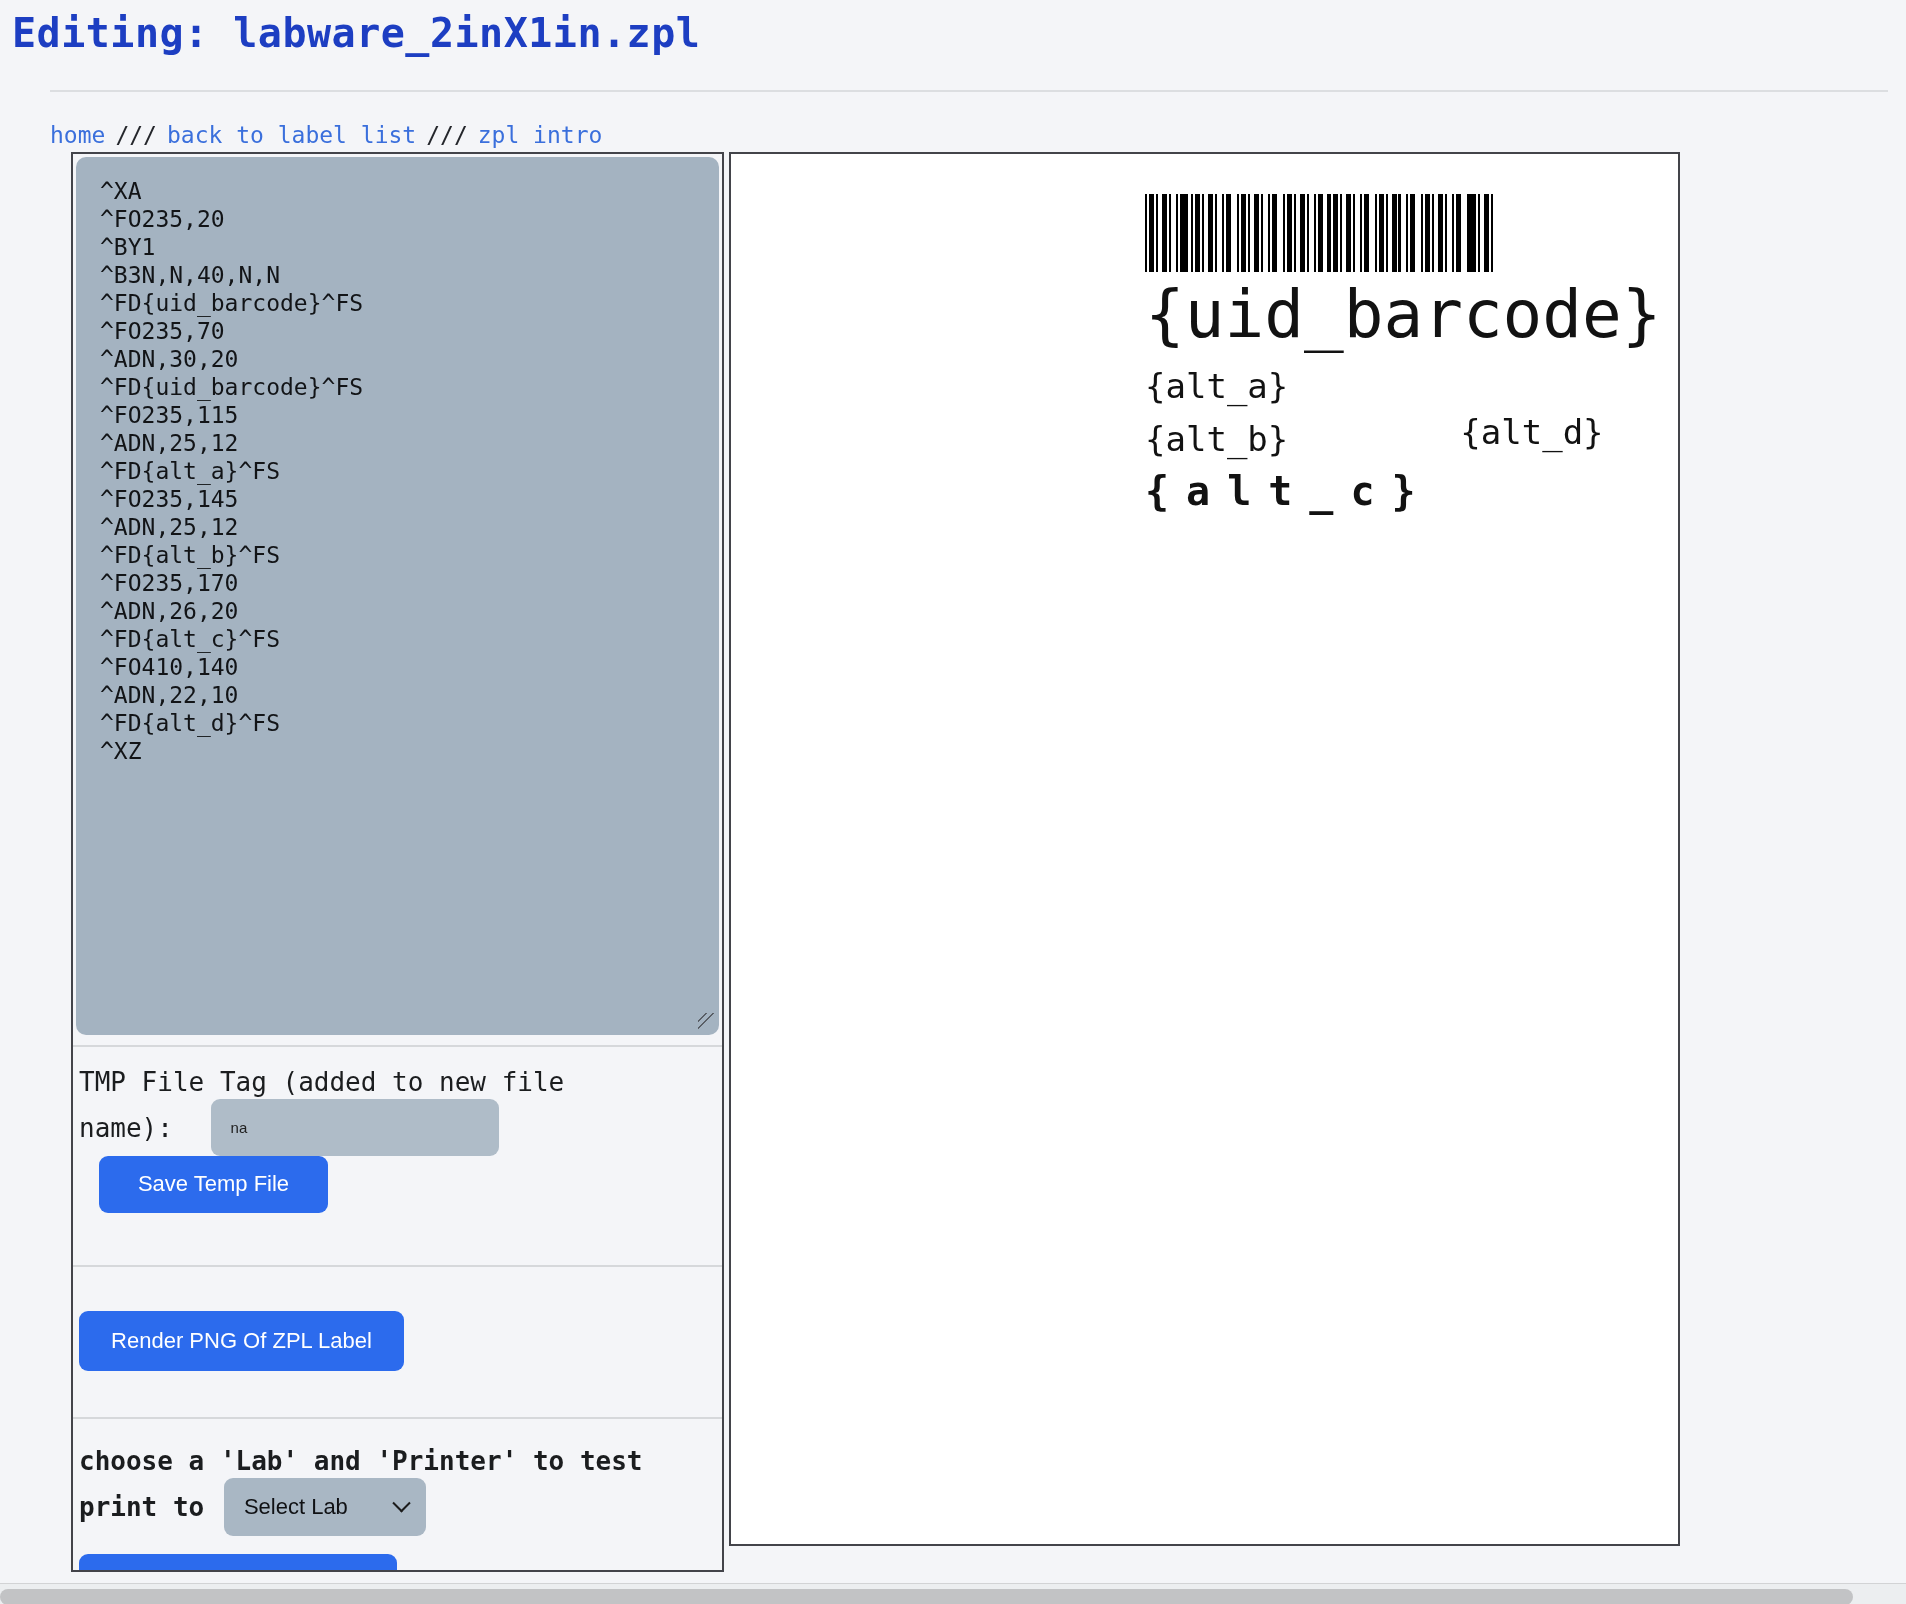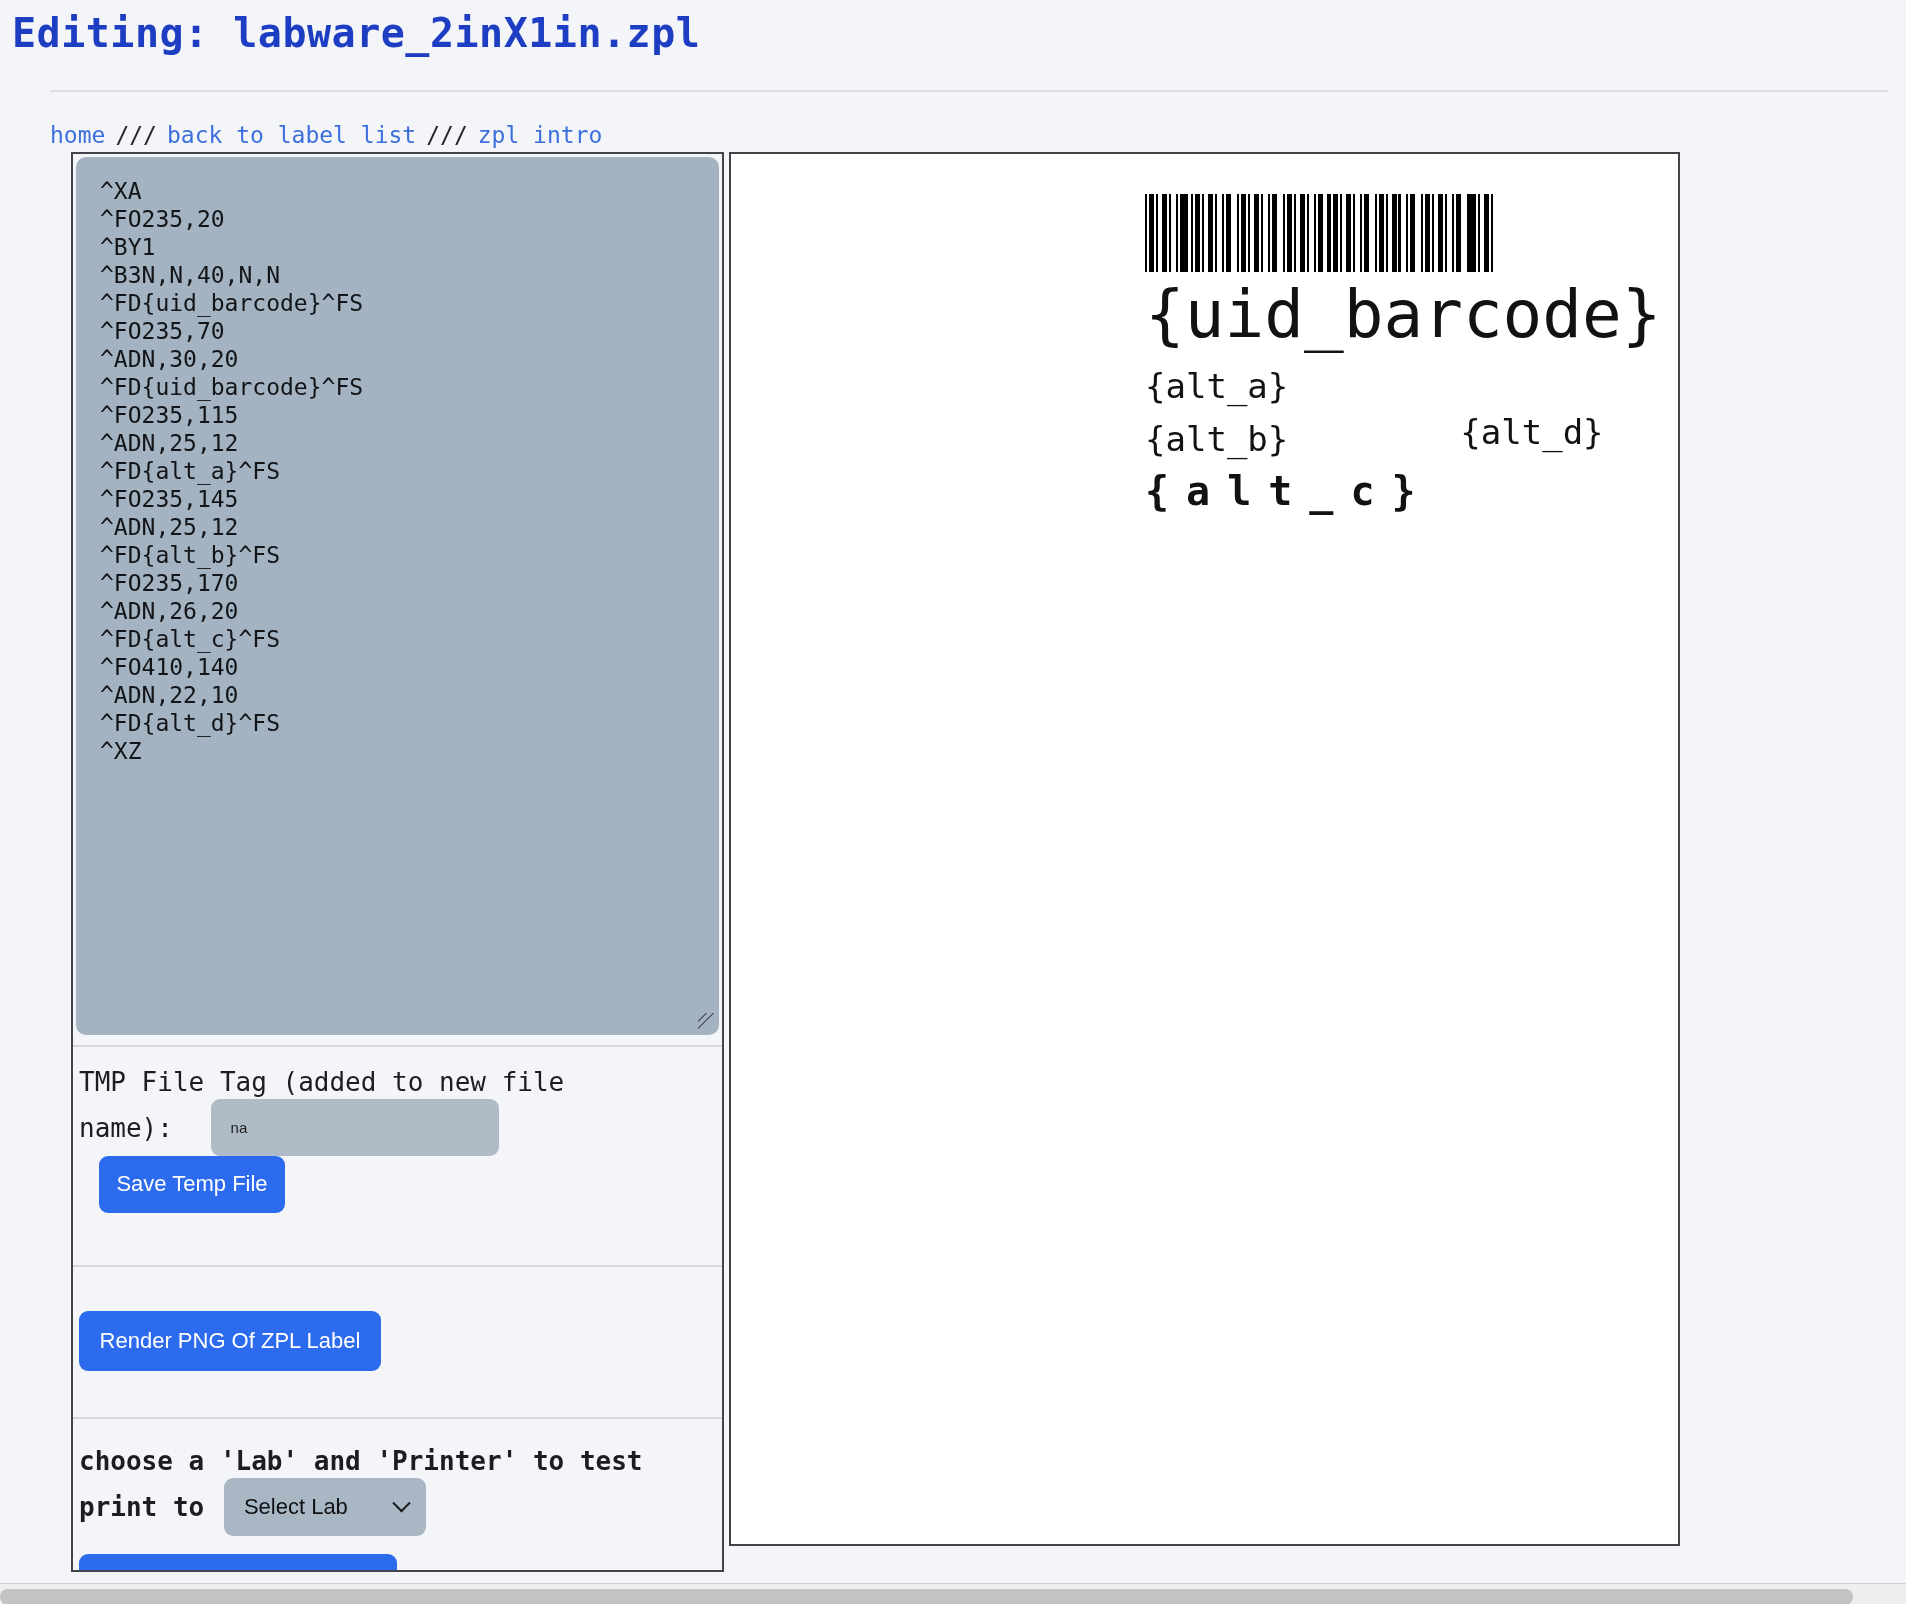--- a/index.html
+++ b/index.html
@@ -80,22 +80,22 @@
     font-size: 15px; color: #222;
     vertical-align: middle; outline: none;
   }
   .btn {
     background: #2c6bed; color: #ffffff;
     border: none; border-radius: 9px;
     font-family: "Liberation Sans", sans-serif;
     font-size: 22px;
     cursor: pointer;
   }
-  .save-btn { width: 186px; height: 57px; margin-left: 20px; vertical-align: middle; }
-  .render-btn { display: block; width: 302px; height: 60px; margin: 44px 0 46px 6px; }
+  .save-btn { width: 229px; height: 57px; margin-left: 20px; vertical-align: middle; }
+  .render-btn { display: block; width: 325px; height: 60px; margin: 44px 0 46px 6px; }
   .test-btn  { display: block; width: 318px; height: 58px; margin: 18px 0 0 6px; }
 
   p.choose-block {
     margin: 22px 8px 0 6px;
     font-family: "DejaVu Sans Mono", monospace;
     font-weight: bold;
     font-size: 26px; line-height: 36px; color: #1b1d1f;
   }
   p.choose-block .lbl { vertical-align: middle; }
   .select {

